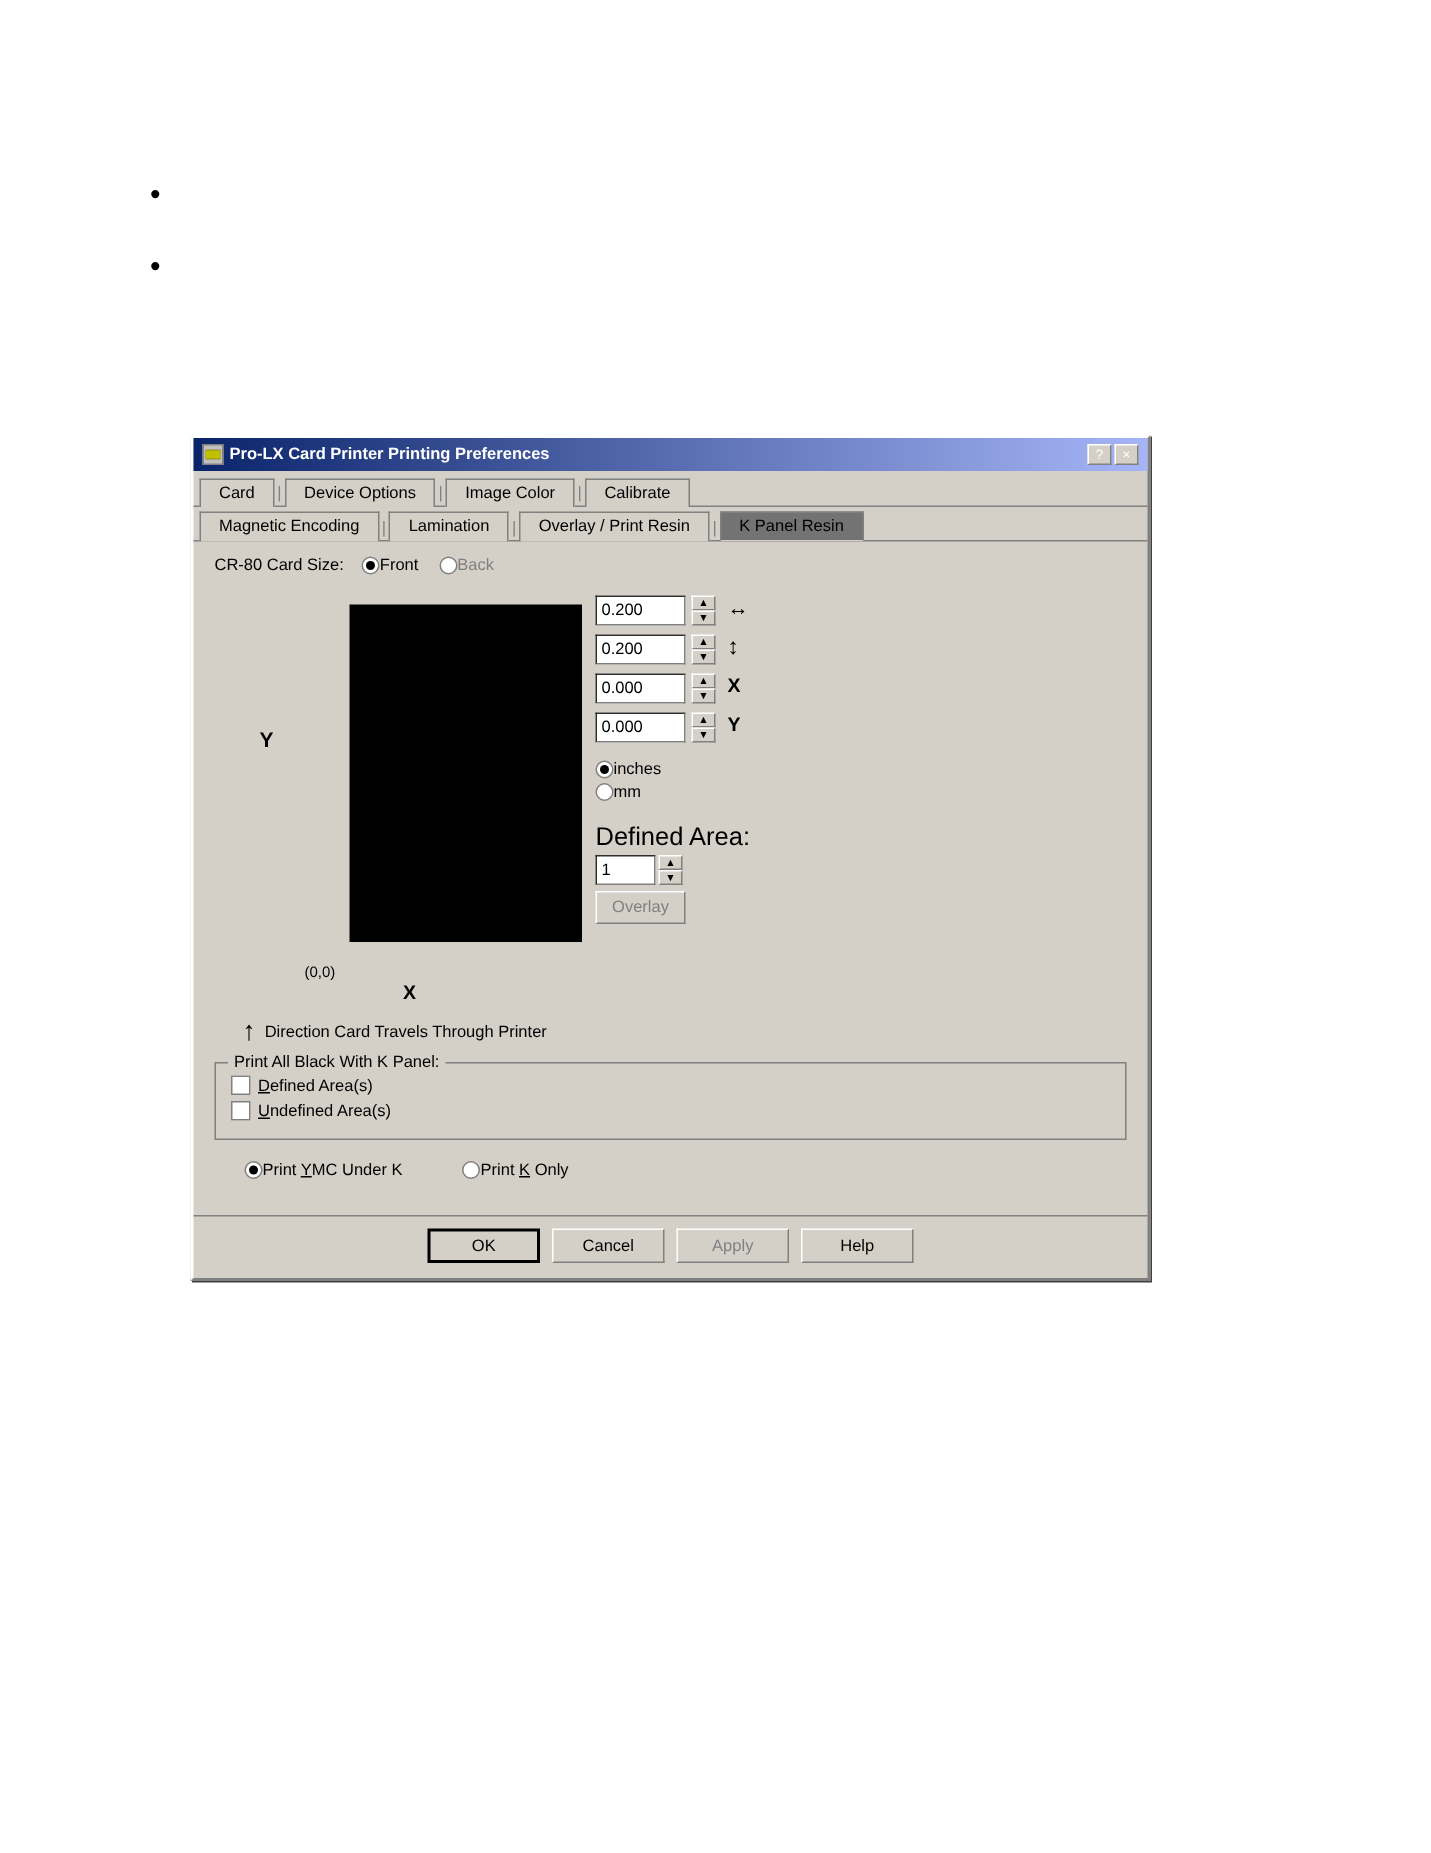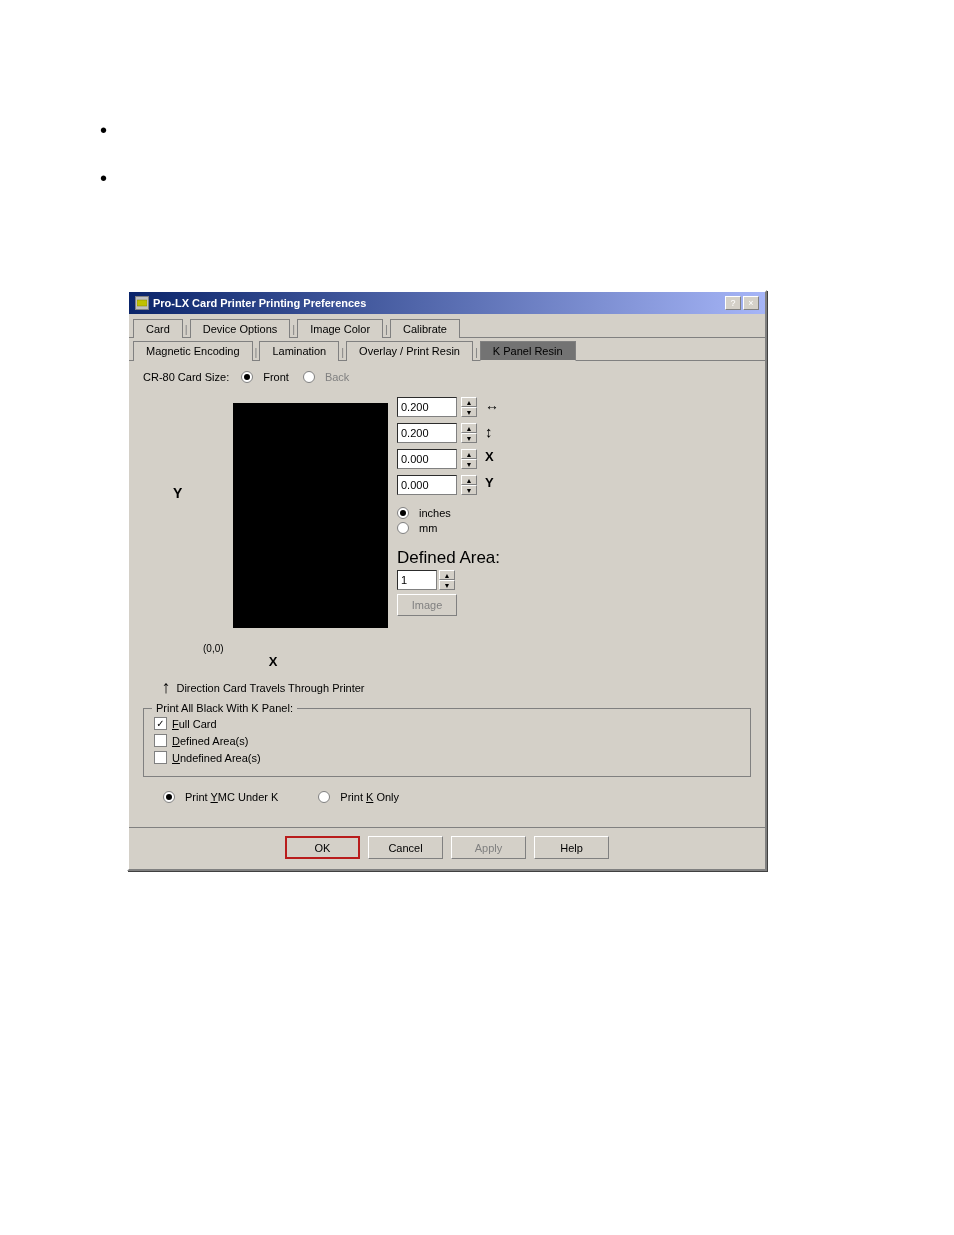--- a/index.html
+++ b/index.html
@@ -122,21 +122,21 @@
       font-size: 11px;
     }
     .radio-group {
       display: flex;
       align-items: center;
       gap: 14px;
     }
     .radio-item {
       display: flex;
       align-items: flex-start;
-      gap: 10px;
+      gap: 0;
       cursor: pointer;
     }
     .radio-circle {
       width: 12px;
       height: 12px;
       border-radius: 50%;
       border: 1px solid #808080;
       background: white;
       display: flex;
       align-items: center;
@@ -348,21 +348,21 @@
       width: 75px;
       height: 23px;
       background: #d4d0c8;
       border: 1px solid #808080;
       border-top-color: #ffffff;
       border-left-color: #ffffff;
       font-size: 11px;
       cursor: pointer;
     }
     .footer-btn.default {
-      border: 2px solid #b91c1c;
+      border: 2px solid #000000;
     }
     .footer-btn:disabled {
       color: #808080;
     }
   </style>
 </head>
 <body>
 
 <ul class="bullet-list" style="list-style: none; padding: 0;">
   <li class="bullet-item" style="display: flex; align-items: flex-start; gap: 8px; margin-bottom: 28px;">
@@ -496,32 +496,28 @@
 
         <div>
           <div class="defined-area-label">Defined Area:</div>
           <div class="defined-area-spinner">
             <input class="defined-input" type="text" value="1" readonly="" style="">
             <div class="spinner-btns">
               <div class="spinner-btn">▲</div>
               <div class="spinner-btn">▼</div>
             </div>
           </div>
-          <button class="delete-btn" disabled="">Image</button>
+          <button class="delete-btn" disabled="">Overlay</button>
         </div>
       </div>
 
     </div>
 
     <div class="print-all-black-group">
       <span class="group-legend">Print All Black With K Panel:</span>
-      <div class="checkbox-item">
-        <div class="checkbox checked"></div>
-        <span class="checkbox-label"><span class="underline">F</span>ull Card</span>
-      </div>
       <div class="checkbox-item">
         <div class="checkbox"></div>
         <span class="checkbox-label"><span class="underline">D</span>efined Area(s)</span>
       </div>
       <div class="checkbox-item">
         <div class="checkbox"></div>
         <span class="checkbox-label"><span class="underline">U</span>ndefined Area(s)</span>
       </div>
     </div>
 

